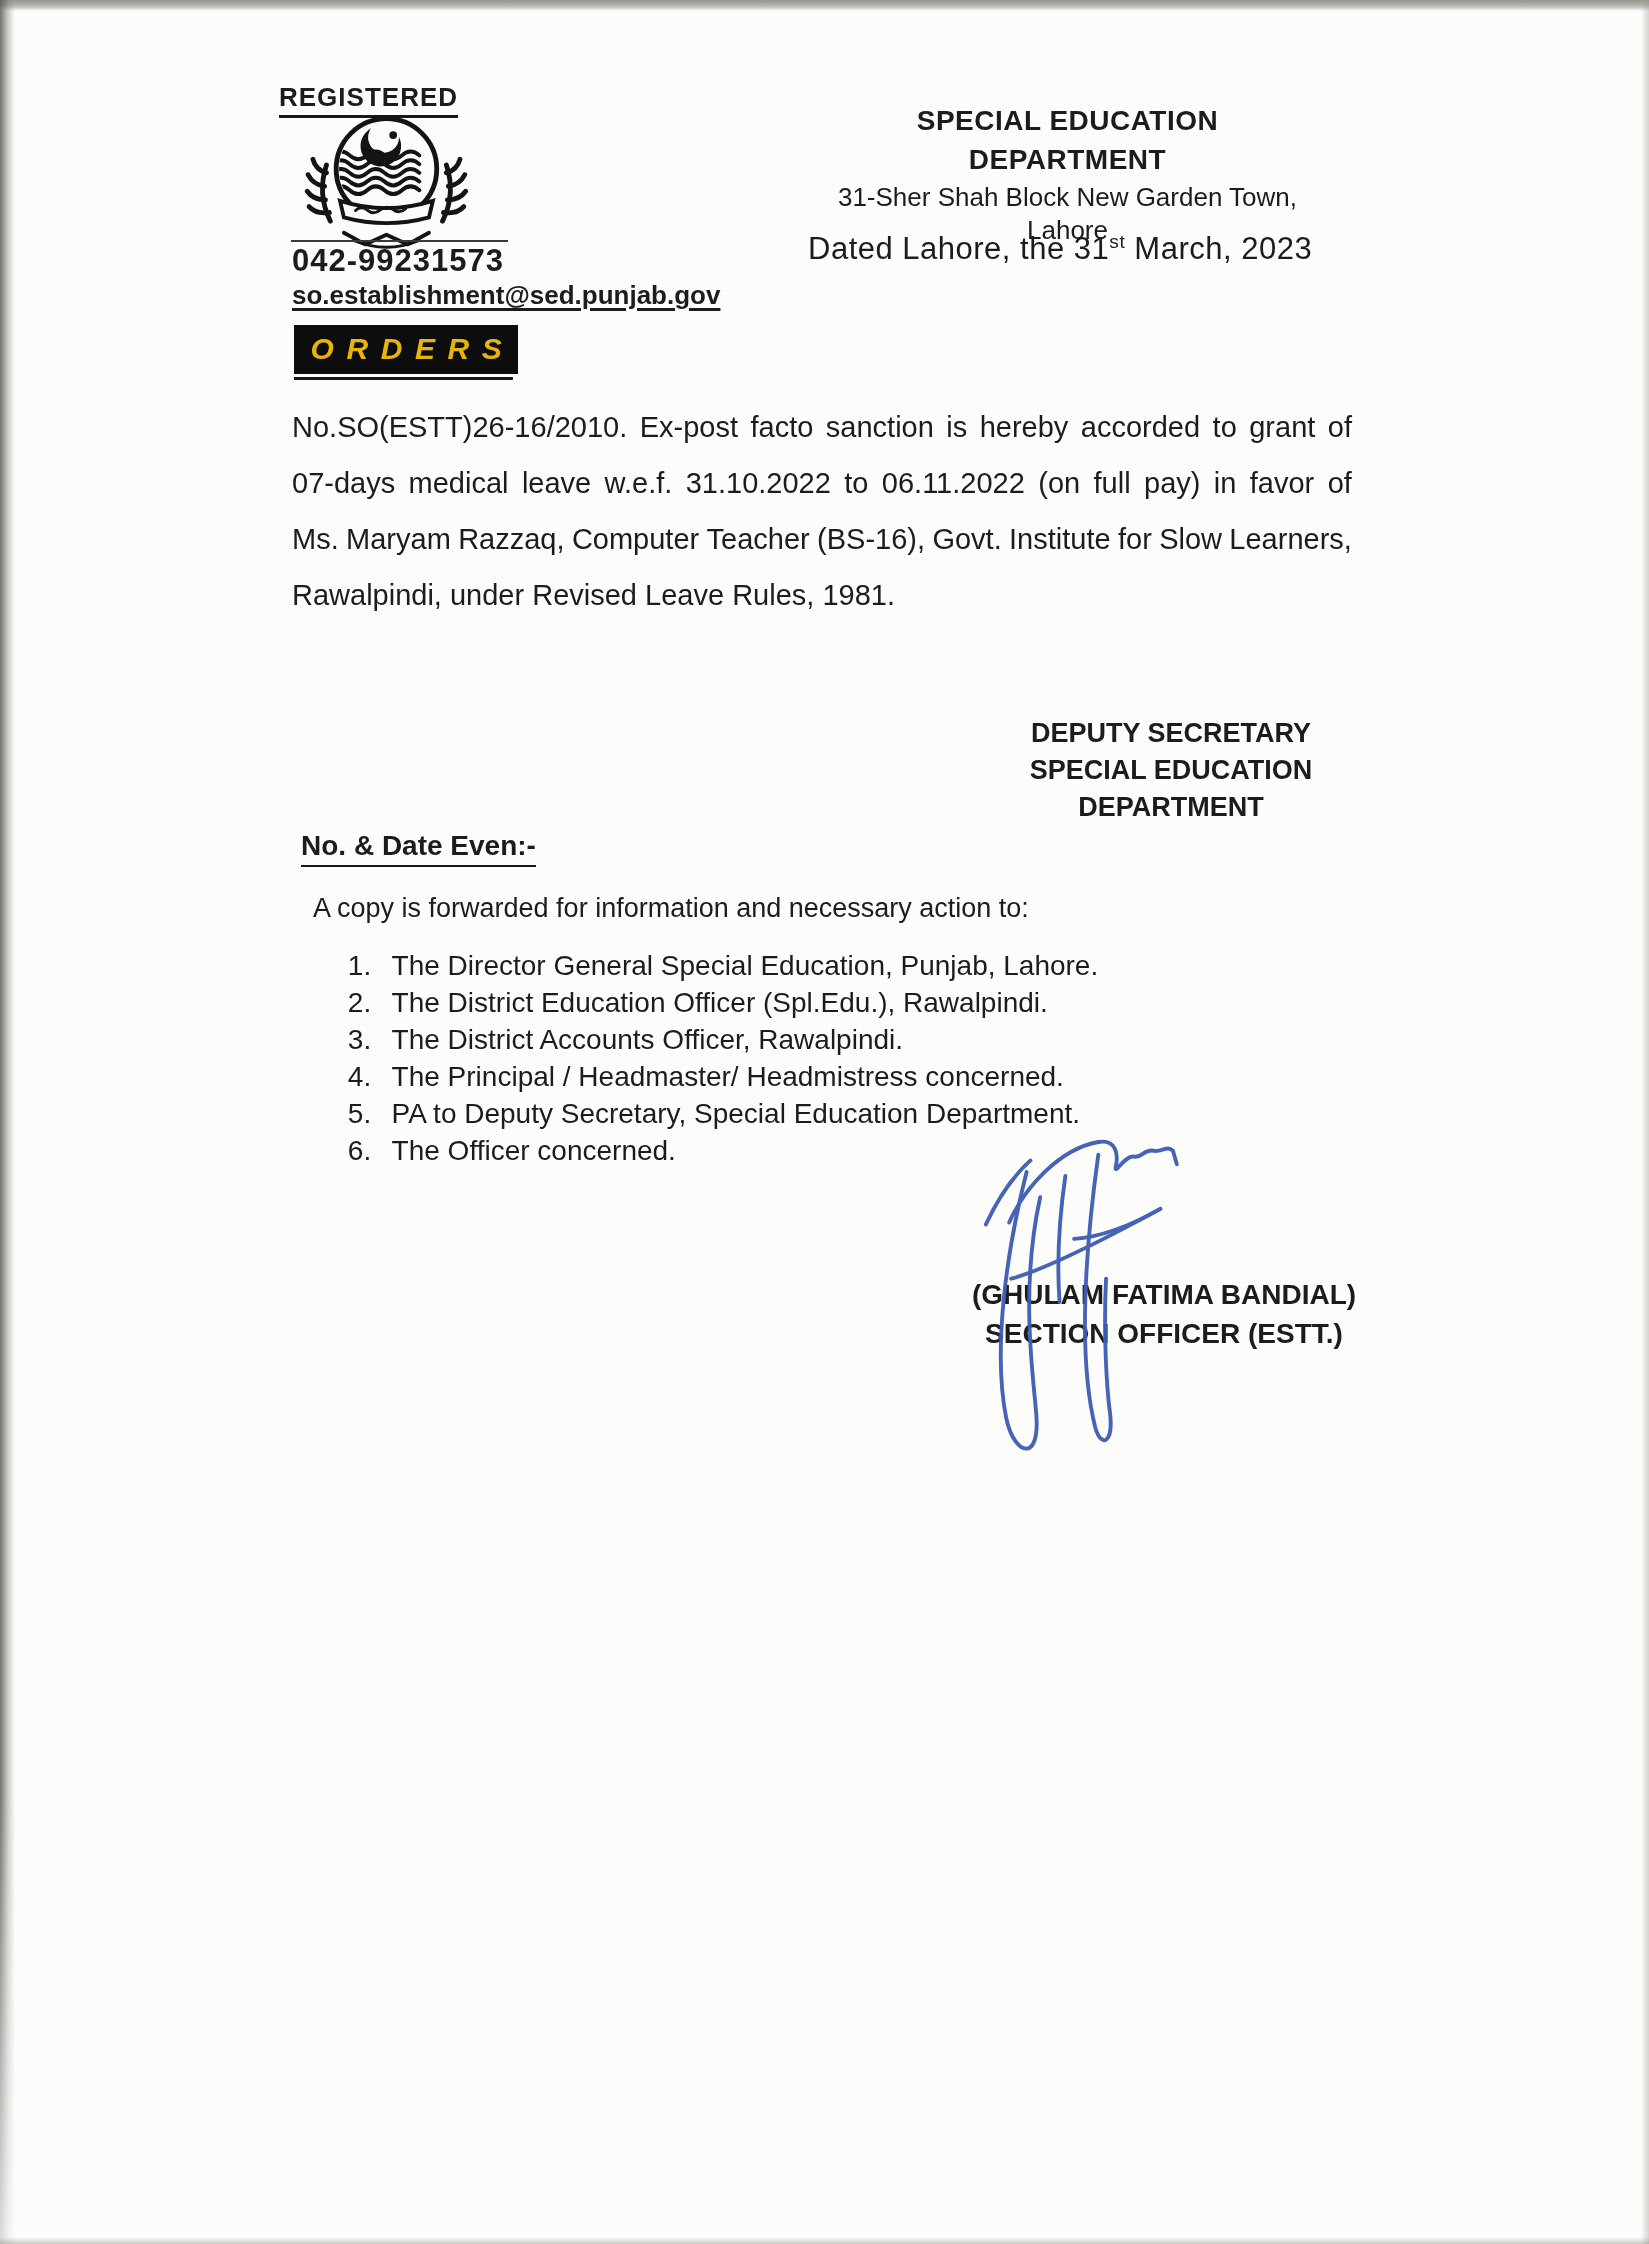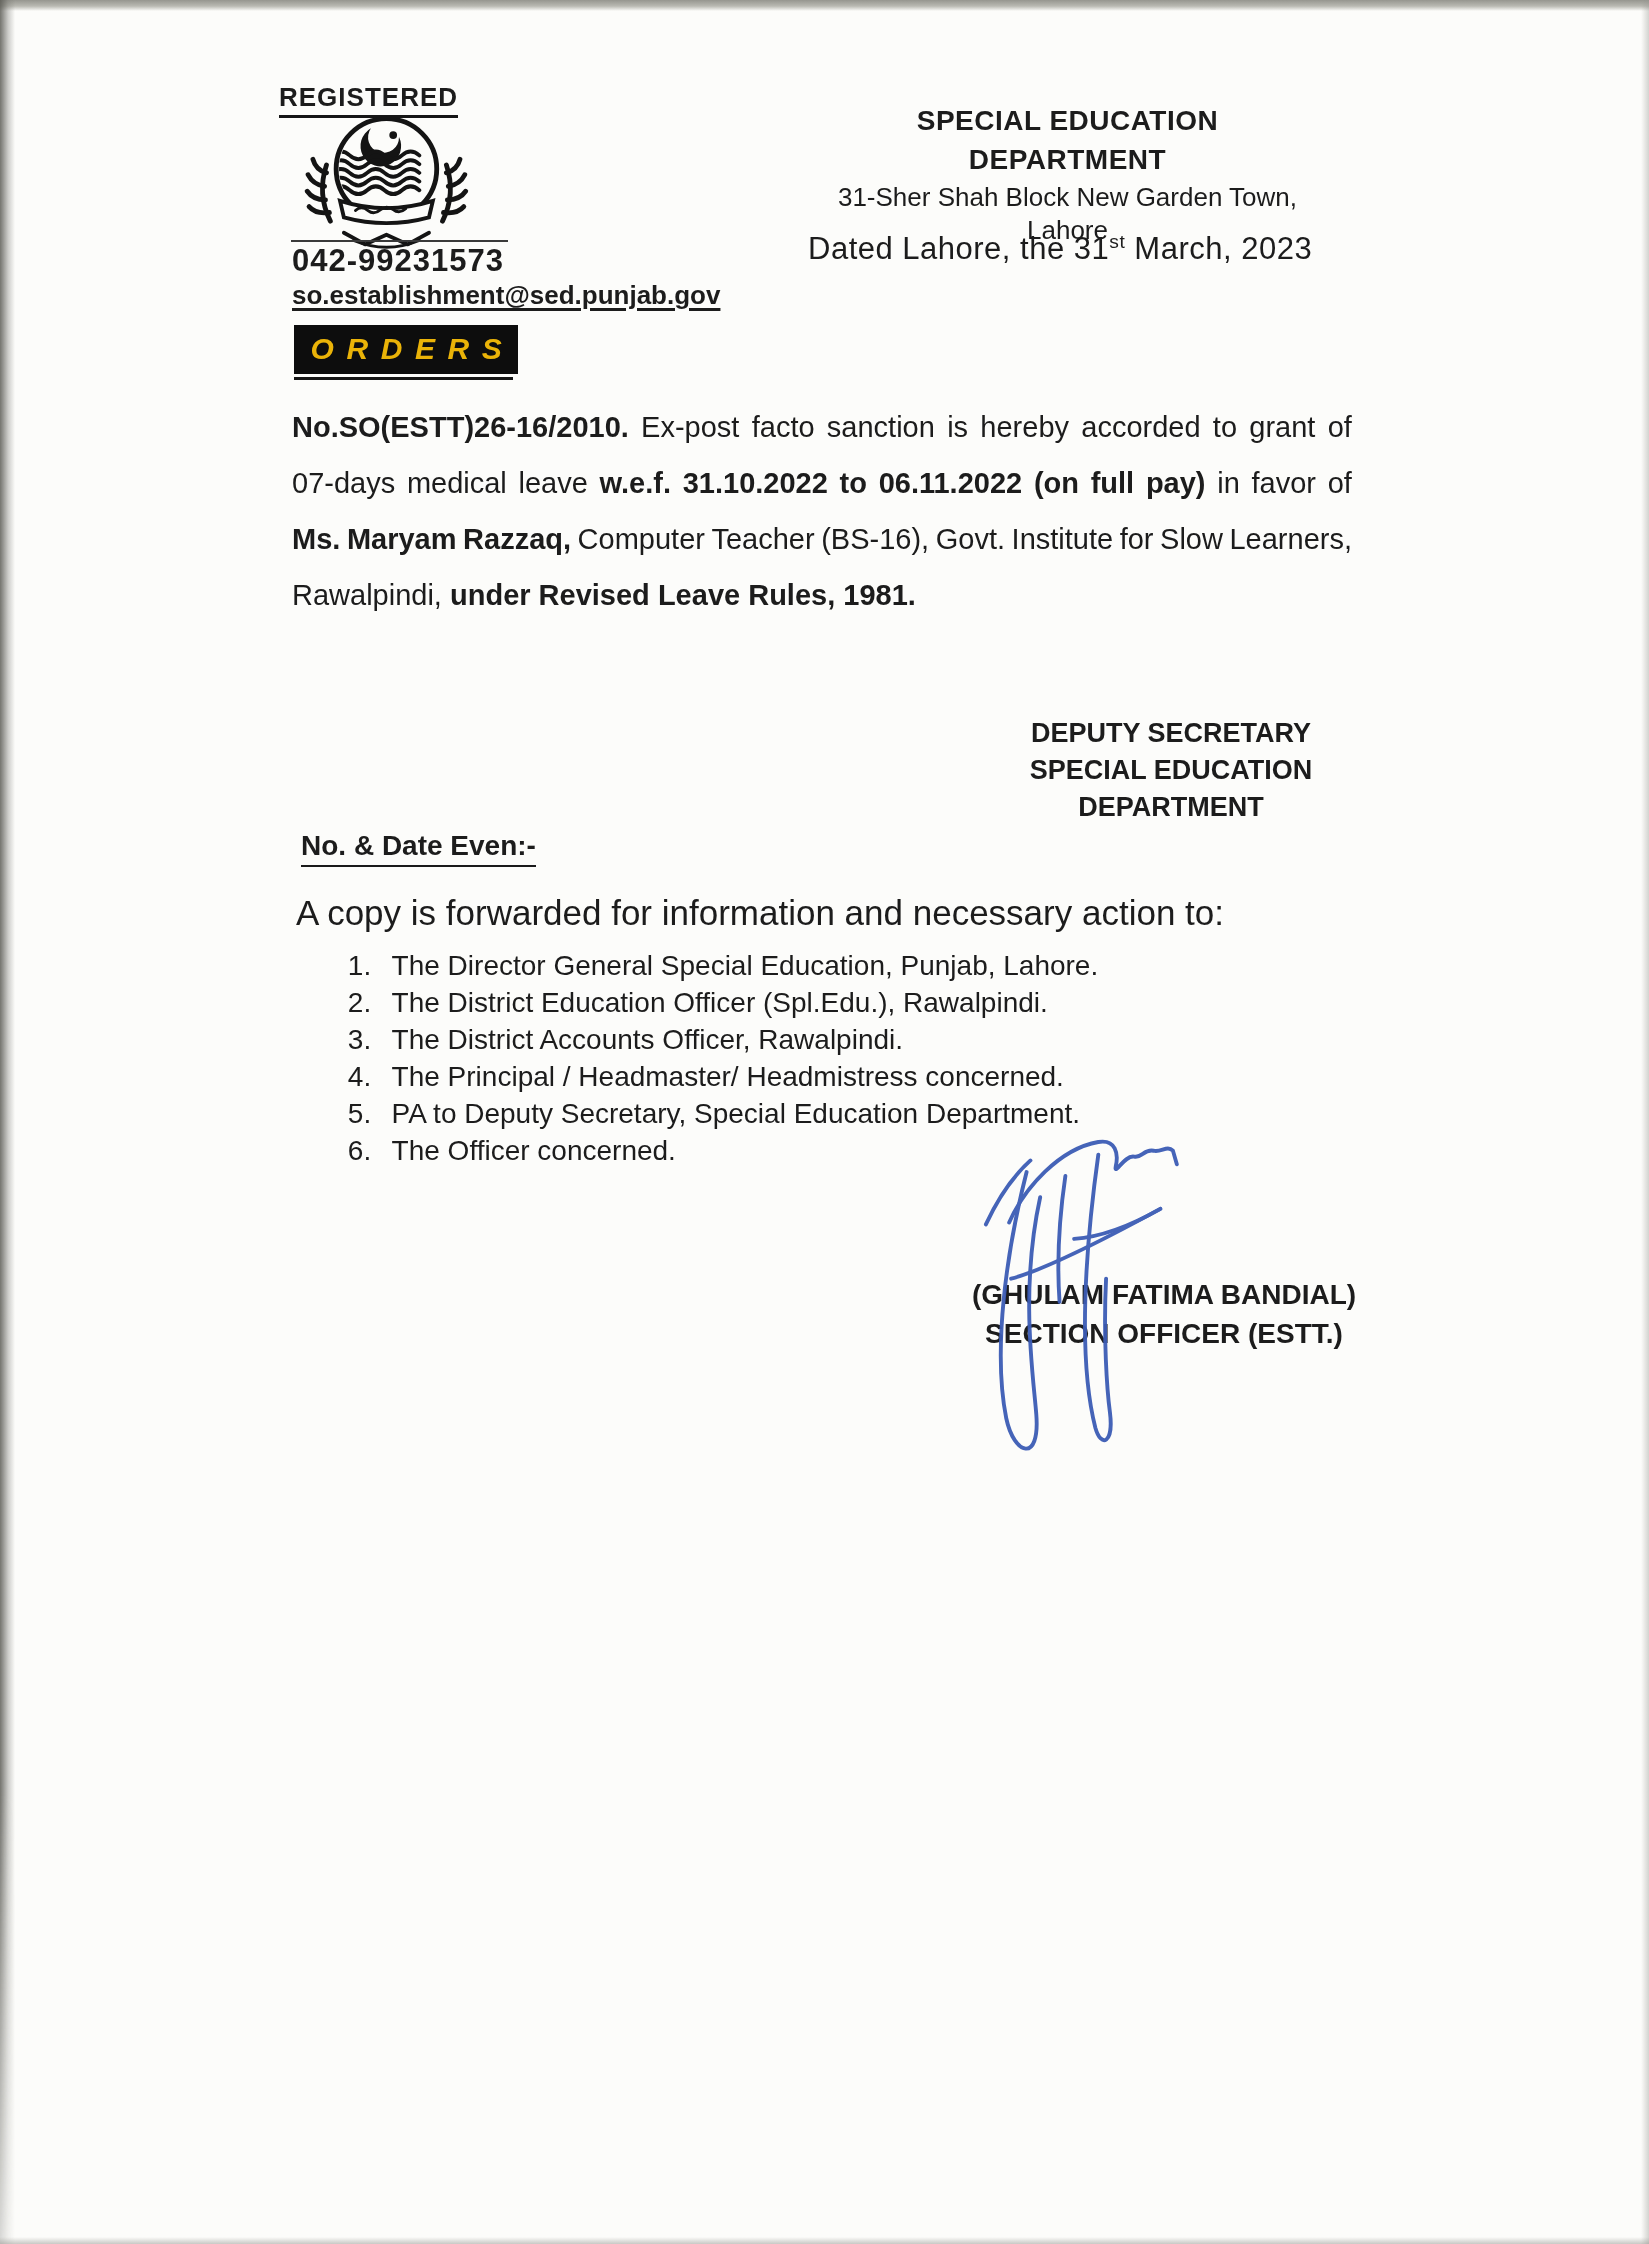--- a/index.html
+++ b/index.html
@@ -46,31 +46,31 @@
   .orders-wrap{left:294px;top:325px;}
   .orders-box{display:inline-block;background:#0d0d0d;color:#eab308;
     font-size:30px;font-weight:700;font-style:italic;letter-spacing:12.6px;
     padding:6.8px 3.9px 7.8px 16.5px;}
   .orders-underline{height:2.9px;background:#161616;margin-top:3.9px;width:219px;}
 
   
   .order-para{left:292px;top:411px;width:1060px;font-size:29px;}
   .jline{height:56px;white-space:pre;}
   .jline.just{display:flex;justify-content:space-between;white-space:normal;}
-  .b{font-weight:700;}
+  .b{font-weight:400;}
 
   
   .deputy-block{left:977px;top:715px;width:388px;text-align:center;
     font-size:27px;font-weight:700;}
   .deputy-block div{line-height:37px;}
 
   
   .date-even{left:301px;top:830px;font-size:28px;font-weight:700;
     border-bottom:2.9px solid #1a1a1a;padding-bottom:2.9px;text-align:right;}
-  .copy-line{left:296px;top:893px;font-size:35px;}
+  .copy-line{left:313px;top:893px;font-size:27px;}
   .dist-list{left:335px;top:947px;margin:0;padding-left:44px;font-size:28px;}
   .dist-list li{line-height:37px;padding-left:12.6px;}
 
   
   .signature-svg{left:951px;top:1106px;pointer-events:none;z-index:3;}
   .signatory{left:970px;top:1279px;width:388px;text-align:center;
     font-size:28px;font-weight:700;z-index:2;}
   .signatory .t2{margin-top:6.8px;}
 
   svg .ink{stroke:#141414;fill:none;stroke-linecap:round;stroke-linejoin:round;}

